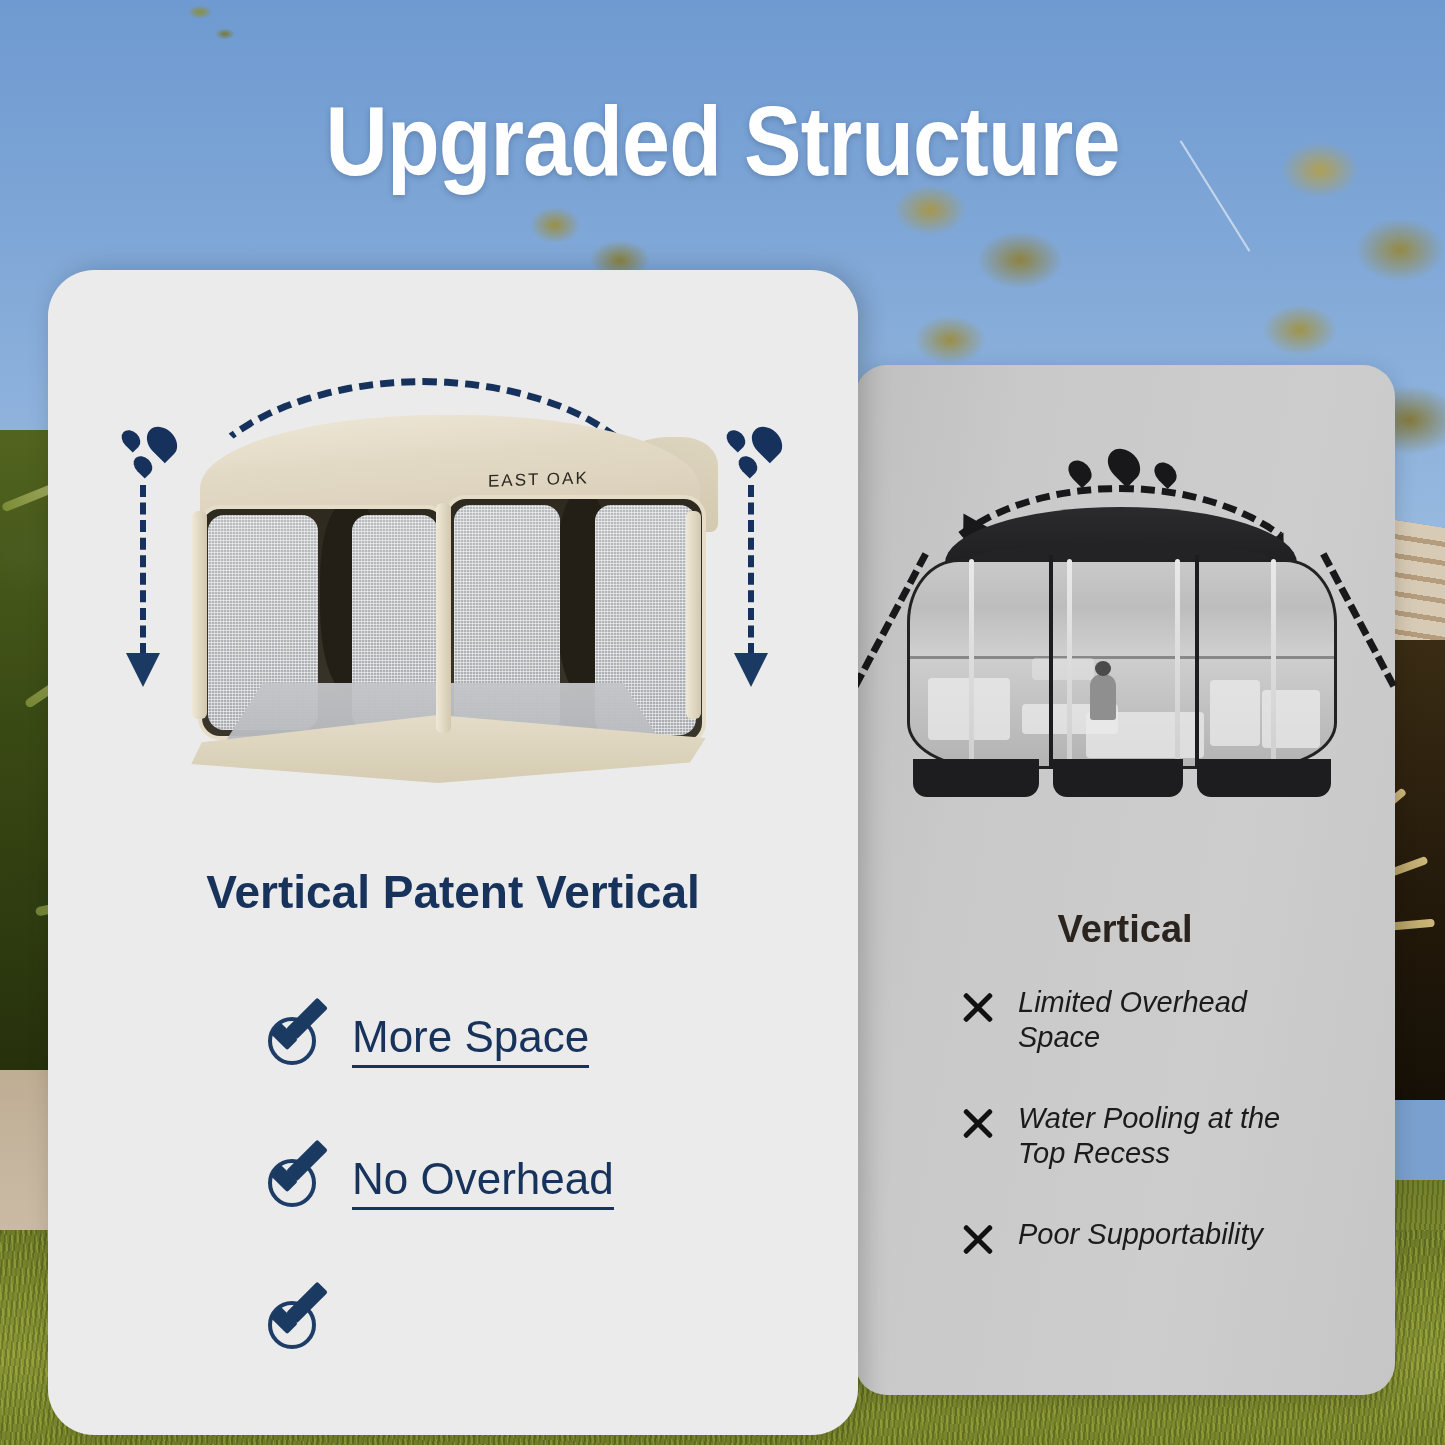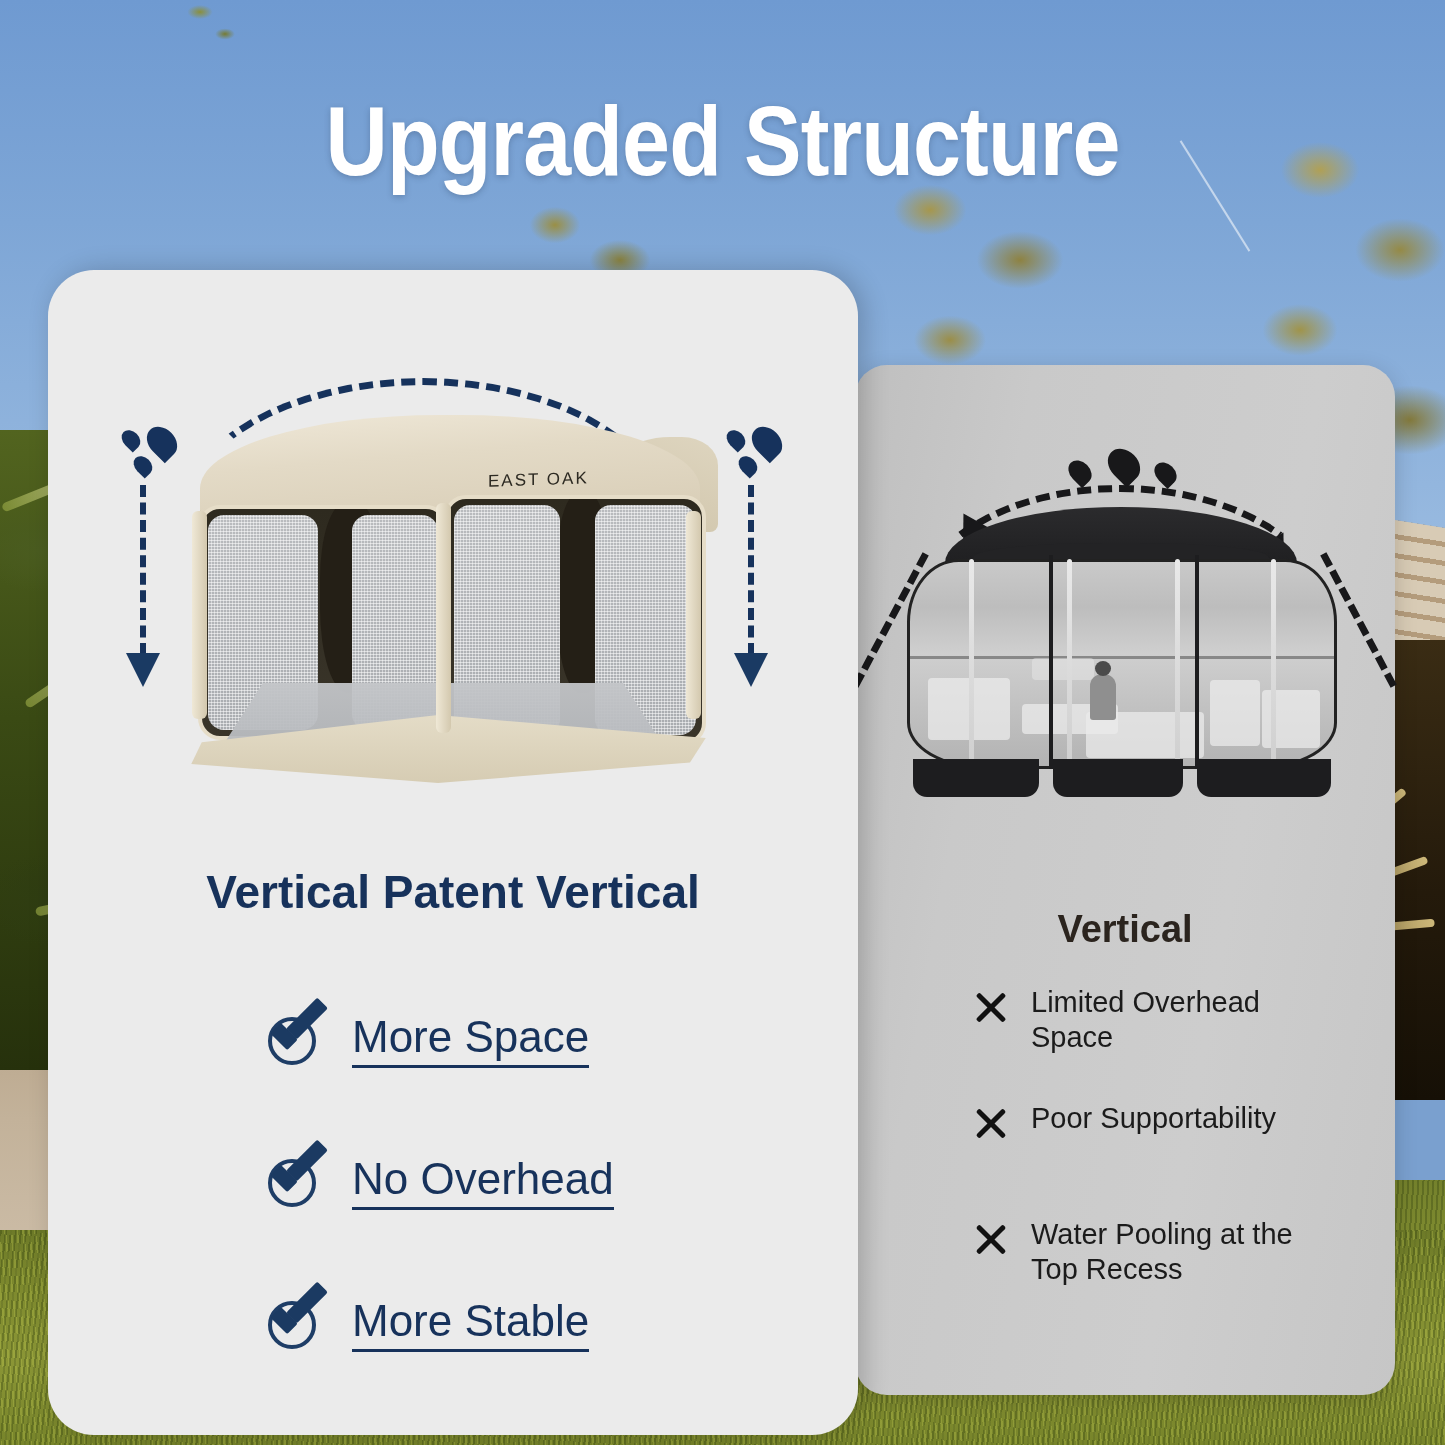--- a/index.html
+++ b/index.html
@@ -336,21 +336,21 @@
     padding-bottom:4px; line-height:1.05;
     font-family:"Liberation Sans", sans-serif;
   }
 
   #right-heading {
     position:absolute; left:20px; top:500px; width:500px;
     text-align:center;
     font-size:38px; font-weight:bold; color:#2b241e; line-height:1.12;
     font-family:"Liberation Sans", sans-serif;
   }
-  #right-list { position:absolute; left:13px; top:620px; width:540px; }
+  #right-list { position:absolute; left:0; top:620px; width:540px;font-style:italic; }
   .li-bad {
     display:flex; align-items:flex-start; gap:22px;
     padding-left:105px; padding-right:24px; min-height:116px;
   }
   .x-ico {
     position:relative; width:36px; height:36px; flex:0 0 36px; margin-top:4px;
   }
   .x-ico span {
     position:absolute; left:-1px; top:16px; width:38px; height:5px;
     background:#111; border-radius:2px;
@@ -455,28 +455,28 @@
           <span class="a"></span>
           <span class="b"></span>
         </span>
       <span class="bad-label">Limited Overhead Space</span>
     </div>
     <div class="li-bad">
       <span class="x-ico">
           <span class="a"></span>
           <span class="b"></span>
         </span>
-      <span class="bad-label">Poor Supportability</span>
+      <span class="bad-label">Water Pooling at the Top Recess</span>
     </div>
     <div class="li-bad">
       <span class="x-ico">
           <span class="a"></span>
           <span class="b"></span>
         </span>
-      <span class="bad-label">Water Pooling at the Top Recess</span>
+      <span class="bad-label">Poor Supportability</span>
     </div>
   </div>
 </div>
 
 <div id="card-left">
 
   <div class="illus-left">
 
     <div class="arc-dash-navy"></div>
 
@@ -543,16 +543,15 @@
           <span class="ring"></span>
           <span class="tick"></span>
         </span>
       <span class="good-label">No Overhead</span>
     </div>
     <div class="li-good">
       <span class="check-ico">
           <span class="ring"></span>
           <span class="tick"></span>
         </span>
-      <span class="good-label">More Stable</span>
     </div>
   </div>
 </div>
 
 </body></html>

